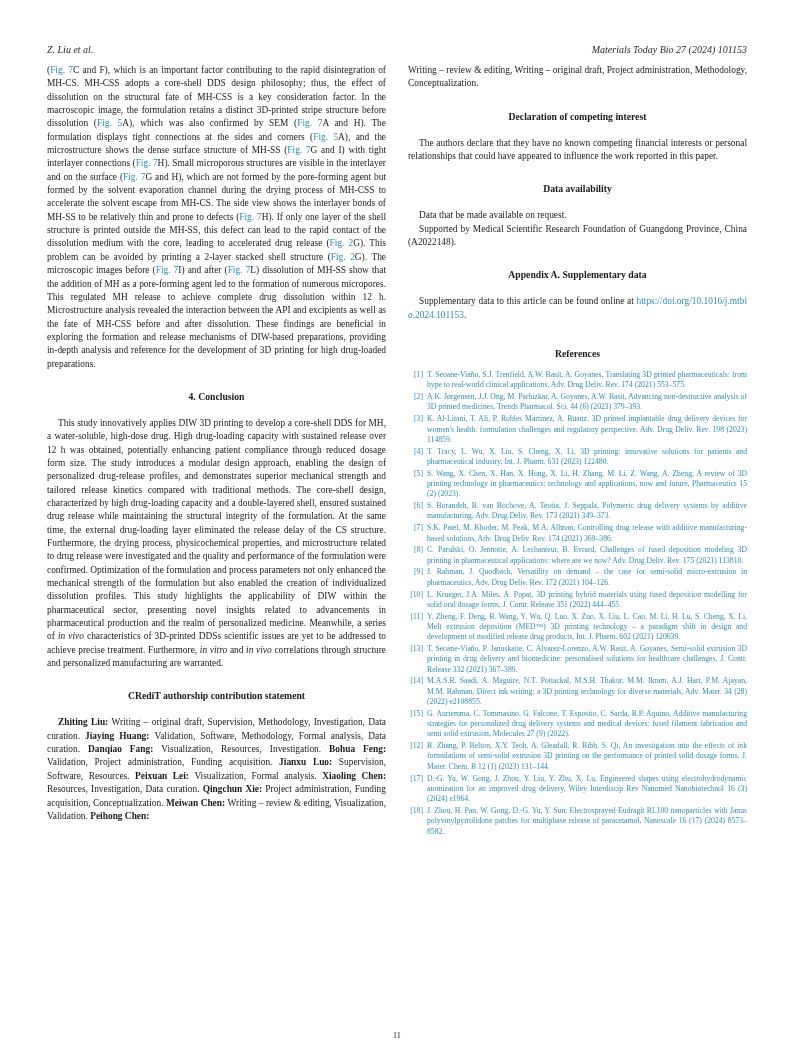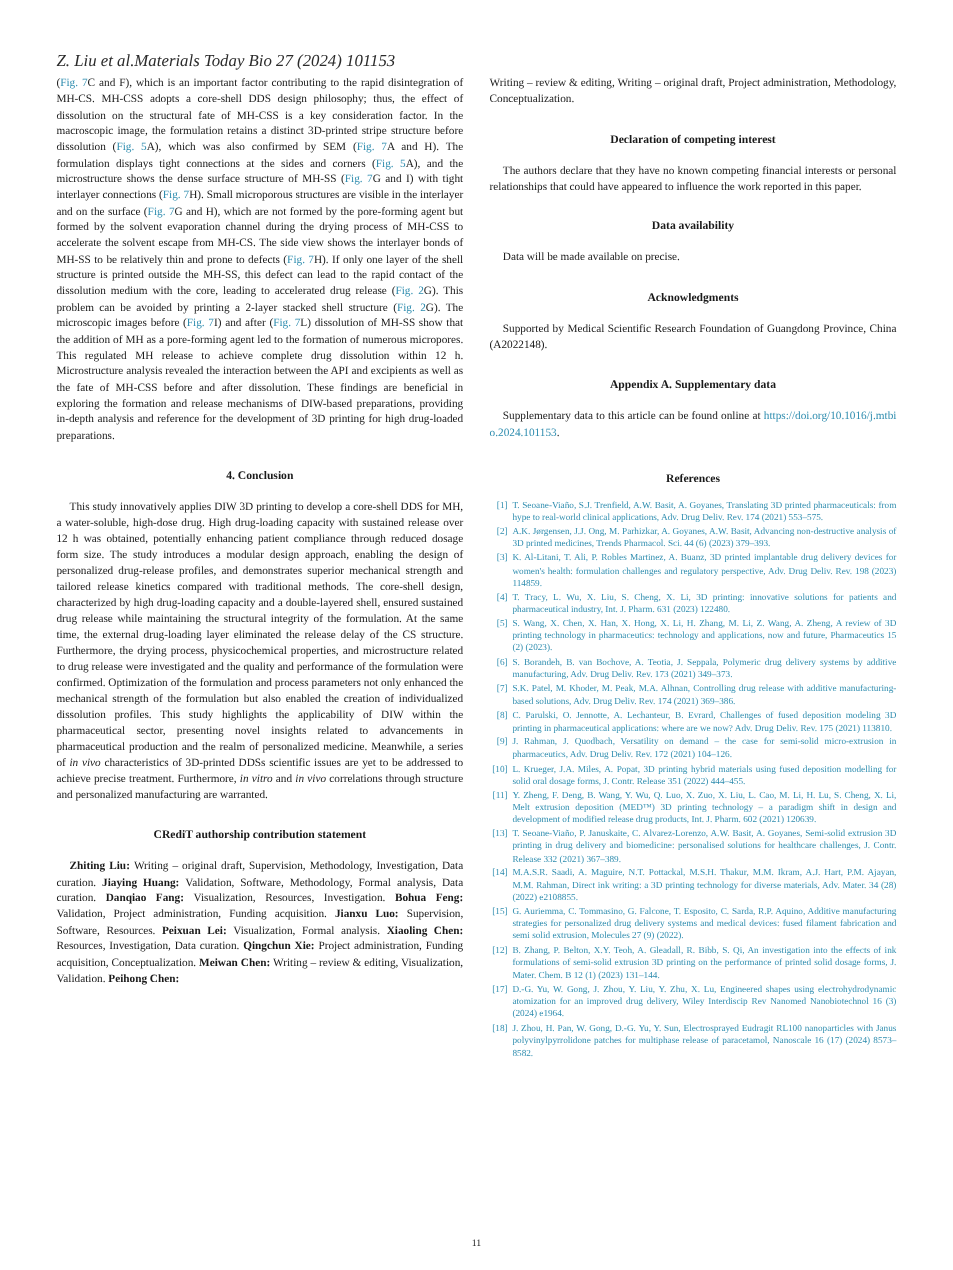--- a/index.html
+++ b/index.html
@@ -5,22 +5,22 @@
   :root { --link: #2f8daf; --ink: #1a1a1a; }
   * { box-sizing: border-box; }
   html, body { margin: 0; padding: 0; }
   body {
     width: 794px; height: 1058px; position: relative; overflow: hidden;
     background: #ffffff; color: var(--ink);
     font-family: "Liberation Serif", serif;
   }
   .running-head {
     position: absolute; top: 44px; left: 47px; width: 700px;
-    display: flex; 
-    font-size: 14px; font-style: italic; color: #2b2b2b;
+    display: flex; justify-content: space-between;
+    font-size: 10px; font-style: italic; color: #2b2b2b;
   }
   .col {
     position: absolute; top: 64px; width: 339px;
     font-size: 9.4px; line-height: 13.35px; text-align: justify;
   }
   .col-left { left: 47px; }
   .col-right { left: 408px; }
   .body-par { margin: 0; }
   .indent { text-indent: 11px; }
   .sec-heading {
@@ -62,23 +62,22 @@
 
 <div class="col col-right">
   <p class="body-par">Writing – review &amp; editing, Writing – original draft, Project administration, Methodology, Conceptualization.</p>
 
   <div>
 
       <h2 class="sec-heading">Declaration of competing interest</h2>
       <p class="body-par indent">The authors declare that they have no known competing financial interests or personal relationships that could have appeared to influence the work reported in this paper.</p>
 
       <h2 class="sec-heading">Data availability</h2>
-      <p class="body-par indent">Data will be made available on precise.</p>
+      <p class="body-par indent">Data that be made available on request.</p>
 
-      <h2 class="sec-heading">Acknowledgments</h2>
       <p class="body-par indent">Supported by Medical Scientific Research Foundation of Guangdong Province, China (A2022148).</p>
     </div>
 
   <h2 class="sec-heading">Appendix A. Supplementary data</h2>
   <p class="body-par indent"><span>Supplementary data to this article can be found online at </span><span class="link">https://doi.org/10.1016/j.mtbio.2024.101153</span><span>.</span></p>
 
   <h2 class="sec-heading refs-heading">References</h2>
   <div class="ref-list">
 
       <div class="ref-item">

